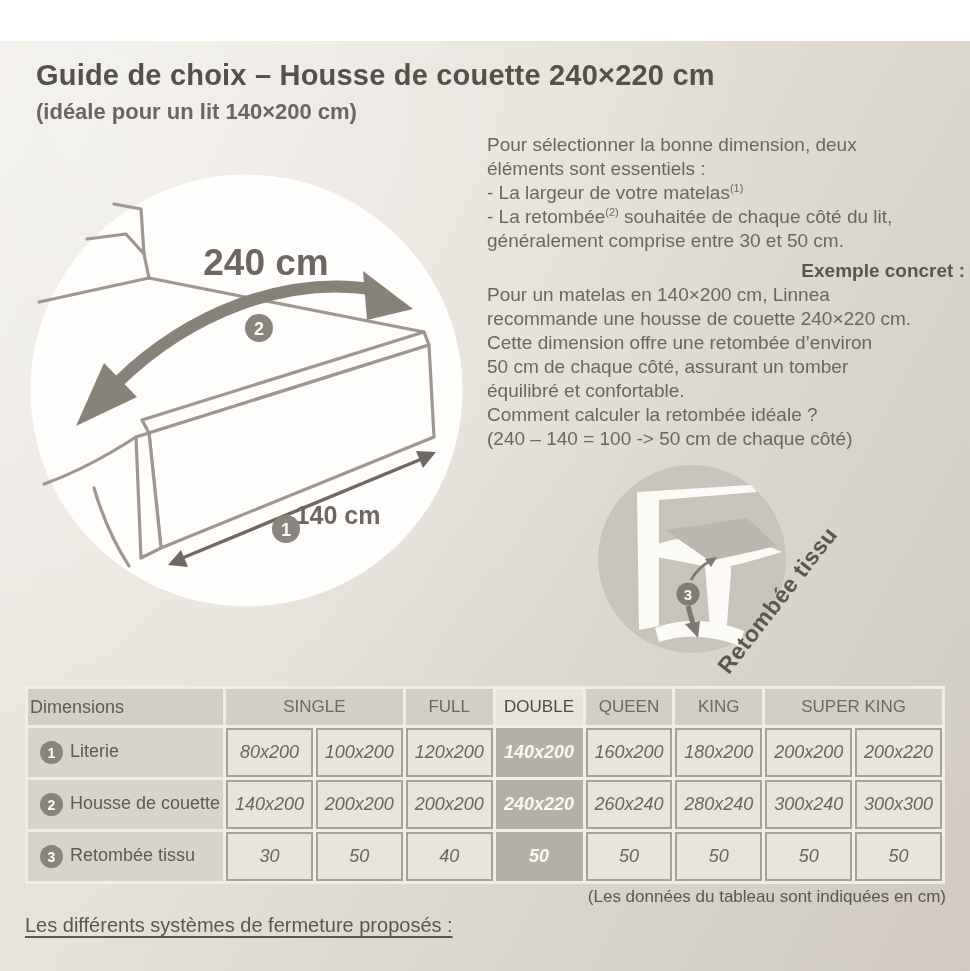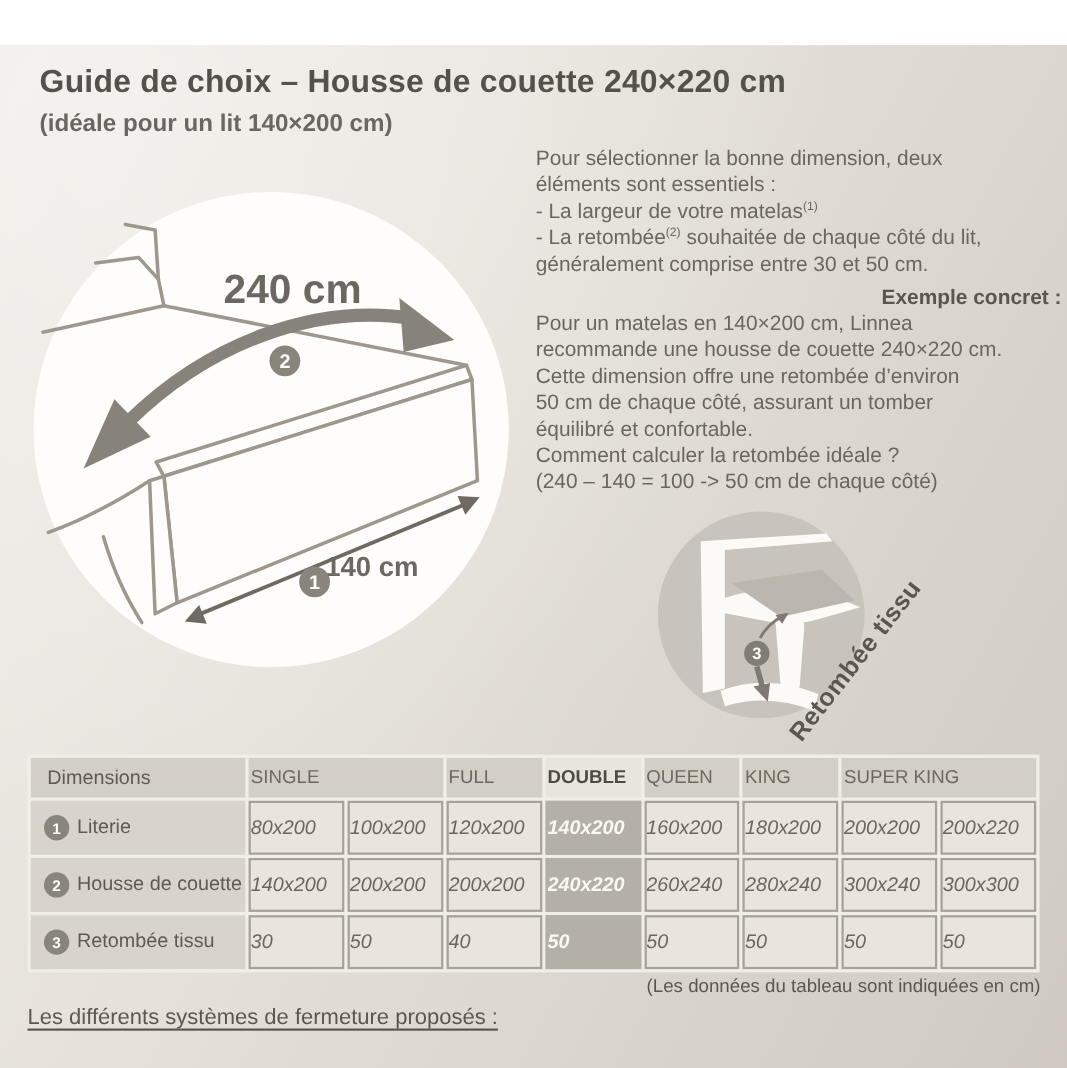--- a/index.html
+++ b/index.html
@@ -33,26 +33,26 @@
     position:absolute;left:731px;top:612px;height:24px;
     transform:rotate(-52deg);transform-origin:0 100%;
     font-size:23px;font-weight:bold;color:#5b564f;letter-spacing:0.5px;white-space:nowrap;
   }
   
   .size-table{
     position:absolute;left:25px;top:645px;width:920px;
     border-collapse:separate;border-spacing:3px;
     table-layout:fixed;background:#f1eee8;
   }
-  .size-table th,.size-table td{padding:0;text-align:left;vertical-align:middle;overflow:hidden;}
+  .size-table th,.size-table td{padding:0;text-align:center;vertical-align:middle;overflow:hidden;}
   .size-table tr.head{height:36px;}
   .size-table tr.data{height:49px;border-radius:18px;}
   .size-table th{background:#d3cec6;color:#6e6960;font-size:17px;font-weight:normal;border:2px solid transparent;}
-  .size-table th.dim{text-align:left;padding-left:13px;font-size:18px;color:#5f5a52;}
-  .size-table th.hl-head{background:#e8e4de;color:#4f4b44;font-weight:bold;}
+  .size-table th.dim{text-align:left;font-size:18px;color:#5f5a52;}
+  .size-table th.hl-head{background:#e8e4de;color:#4f4b44;font-weight:normal;}
   .size-table td.rowlabel{background:#d8d3cb;border:2px solid transparent;text-align:left;padding-left:10px;font-size:18px;color:#5f5a52;white-space:nowrap;}
   .size-table td.cell{background:#e9e5de;border:2px solid #a7a199;font-size:18px;color:#6b665e;font-style:italic;}
   .size-table td.cell.hl{background:#b5b0a7;border-color:#b5b0a7;color:#faf8f3;font-weight:bold;}
   .badge{
     display:inline-flex;width:23px;height:23px;border-radius:50%;
     background:#8a857c;color:#fdfcfa;align-items:center;justify-content:center;
     font-size:14px;font-weight:bold;margin-right:7px;vertical-align:middle;
   }
   
   .table-note{position:absolute;right:24px;top:846px;font-size:17px;color:#5b564f;}

